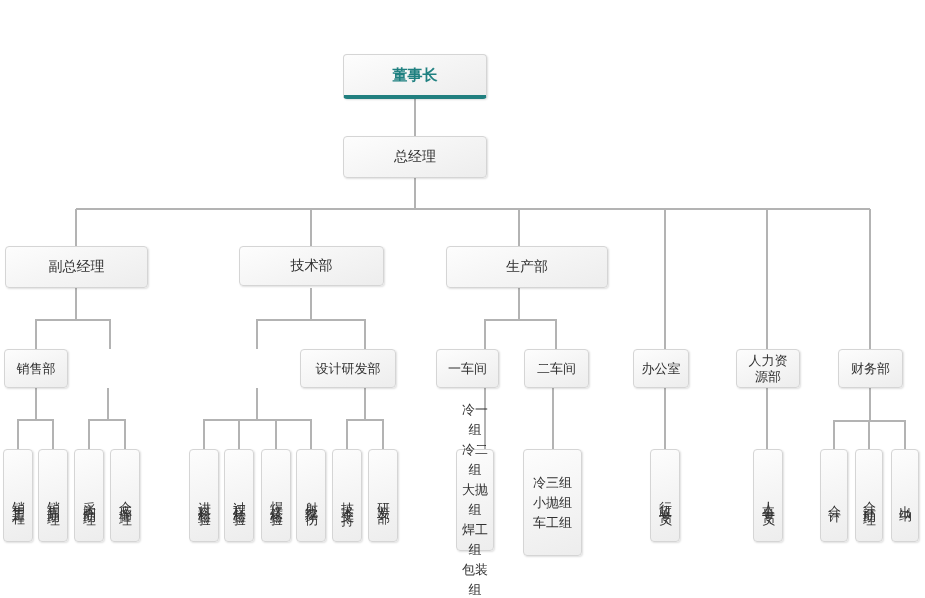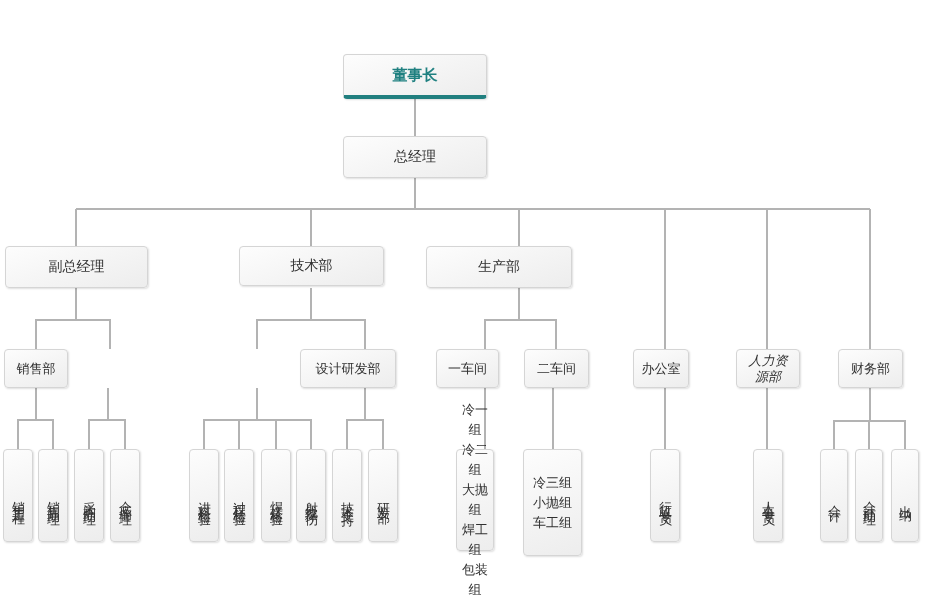--- a/index.html
+++ b/index.html
@@ -22,21 +22,21 @@
     text-align:center;
     z-index:2;
   }
   .node.chairman{
     color:#1f8080;
     font-weight:bold;
     font-size:15px;
     border-bottom:4px solid #217f7f;
   }
   .node.small{font-size:13px;}
-  .node .wrap2{display:block;width:44px;line-height:16px;text-align:center;font-style:italic;}
+  .node .wrap2{display:block;width:44px;line-height:16px;text-align:center;}
   .vnode{
     font-size:13px;
     writing-mode:vertical-rl;
     text-orientation:upright;
     letter-spacing:4px;
     padding-top:6px;
   }
   .gnode{
     font-size:13px;
     line-height:20px;
@@ -81,21 +81,21 @@
     <path d="M870,356 V389"></path>
     <path d="M834,417 V389 H905 V417"></path>
     <path d="M869,389 V417"></path>
   </svg>
 
   <div class="node chairman" style="left:343px;top:22px;width:144px;height:45px">董事长</div>
   <div class="node" style="left:343px;top:104px;width:144px;height:42px">总经理</div>
 
   <div class="node" style="left:5px;top:214px;width:143px;height:42px">副总经理</div>
   <div class="node" style="left:239px;top:214px;width:145px;height:40px">技术部</div>
-  <div class="node" style="left:426px;top:214px;width:146px;height:42px">生产部</div>
+  <div class="node" style="left:446px;top:214px;width:162px;height:42px">生产部</div>
 
   <div class="node small" style="left:4px;top:317px;width:64px;height:39px">销售部</div>
   <div class="node small" style="left:300px;top:317px;width:96px;height:39px">设计研发部</div>
   <div class="node small" style="left:436px;top:317px;width:63px;height:39px">一车间</div>
   <div class="node small" style="left:524px;top:317px;width:65px;height:39px">二车间</div>
   <div class="node small" style="left:633px;top:317px;width:56px;height:39px">办公室</div>
   <div class="node small" style="left:736px;top:317px;width:64px;height:39px">
     <span class="wrap2">人力资源部</span>
   </div>
   <div class="node small" style="left:838px;top:317px;width:65px;height:39px">财务部</div>

